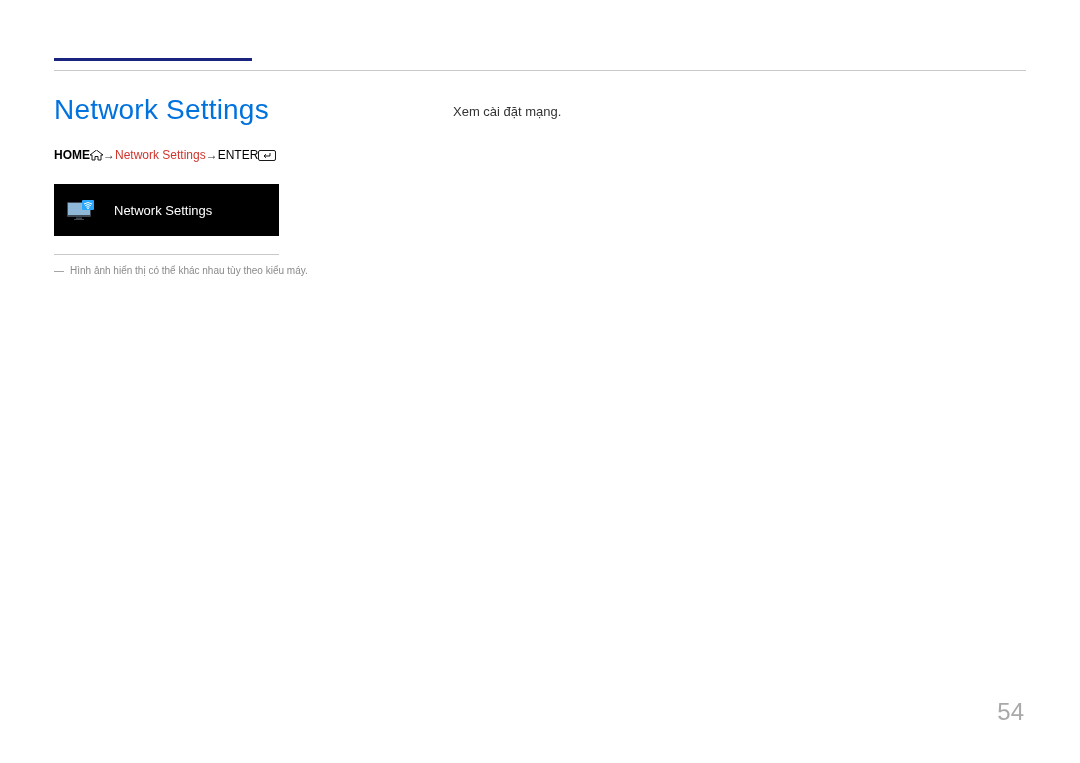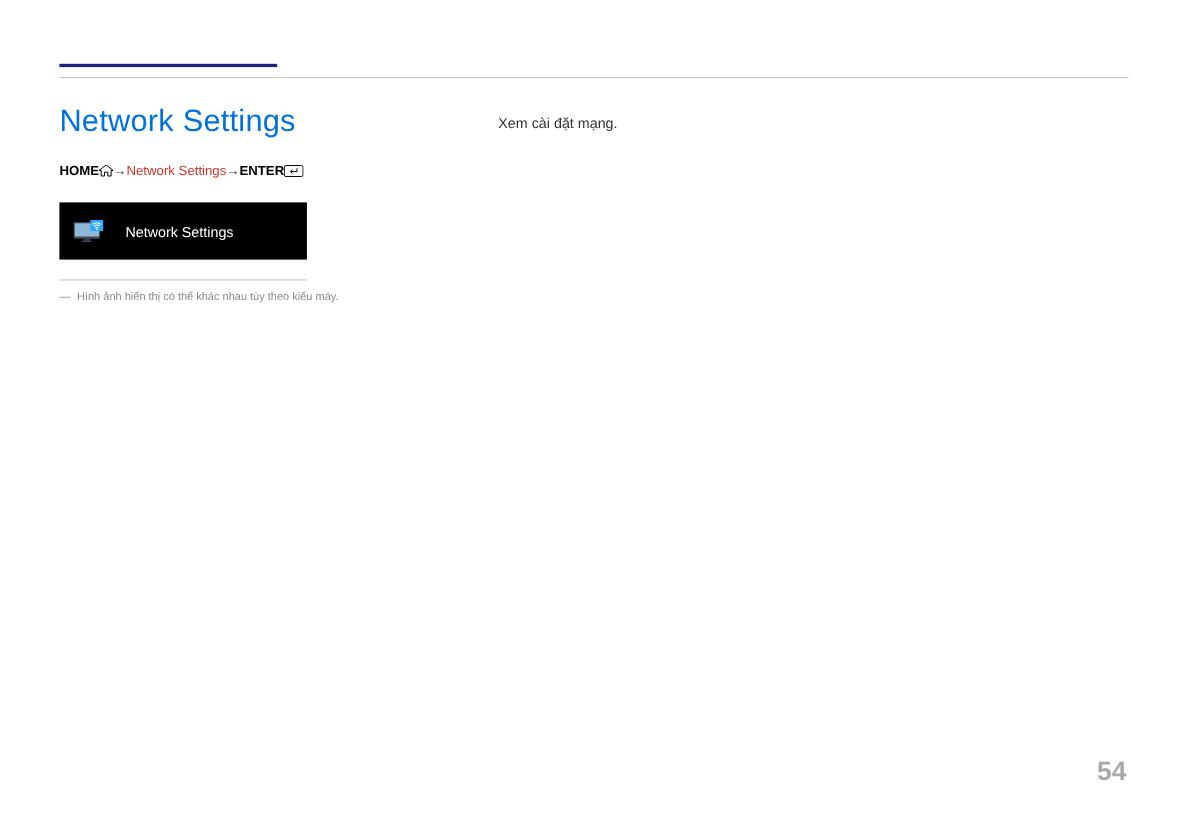--- a/index.html
+++ b/index.html
@@ -84,21 +84,21 @@
   }
   .breadcrumb .arrow {
     font-weight: 400;
     color: #333;
   }
   .breadcrumb .nav-current {
     color: #d0342c;
     font-weight: 400;
   }
   .breadcrumb .enter-label {
-    font-weight: 700;
+    font-weight: 400;
   }
   .breadcrumb svg { display: inline-block; vertical-align: middle; }
 
   
   .menu-card {
     width: 225px;
     height: 52px;
     background: #000000;
     display: flex;
     align-items: center;
@@ -133,24 +133,24 @@
   .caption-note .dash { color: #8a8a8a; }
 
   .body-text {
     font-size: 13px;
     color: #333;
   }
 
   .page-number {
     position: absolute;
     right: 56px;
-    bottom: 36px;
+    bottom: 26px;
     font-size: 24px;
     color: #a9a9a9;
-    font-weight: 700;
+    font-weight: 400;
   }
 </style>
 </head>
 <body>
 
 <div class="page">
 
   <div class="top-rules">
     <div class="rule-accent"></div>
     <div class="rule-accent-secondary"></div>

